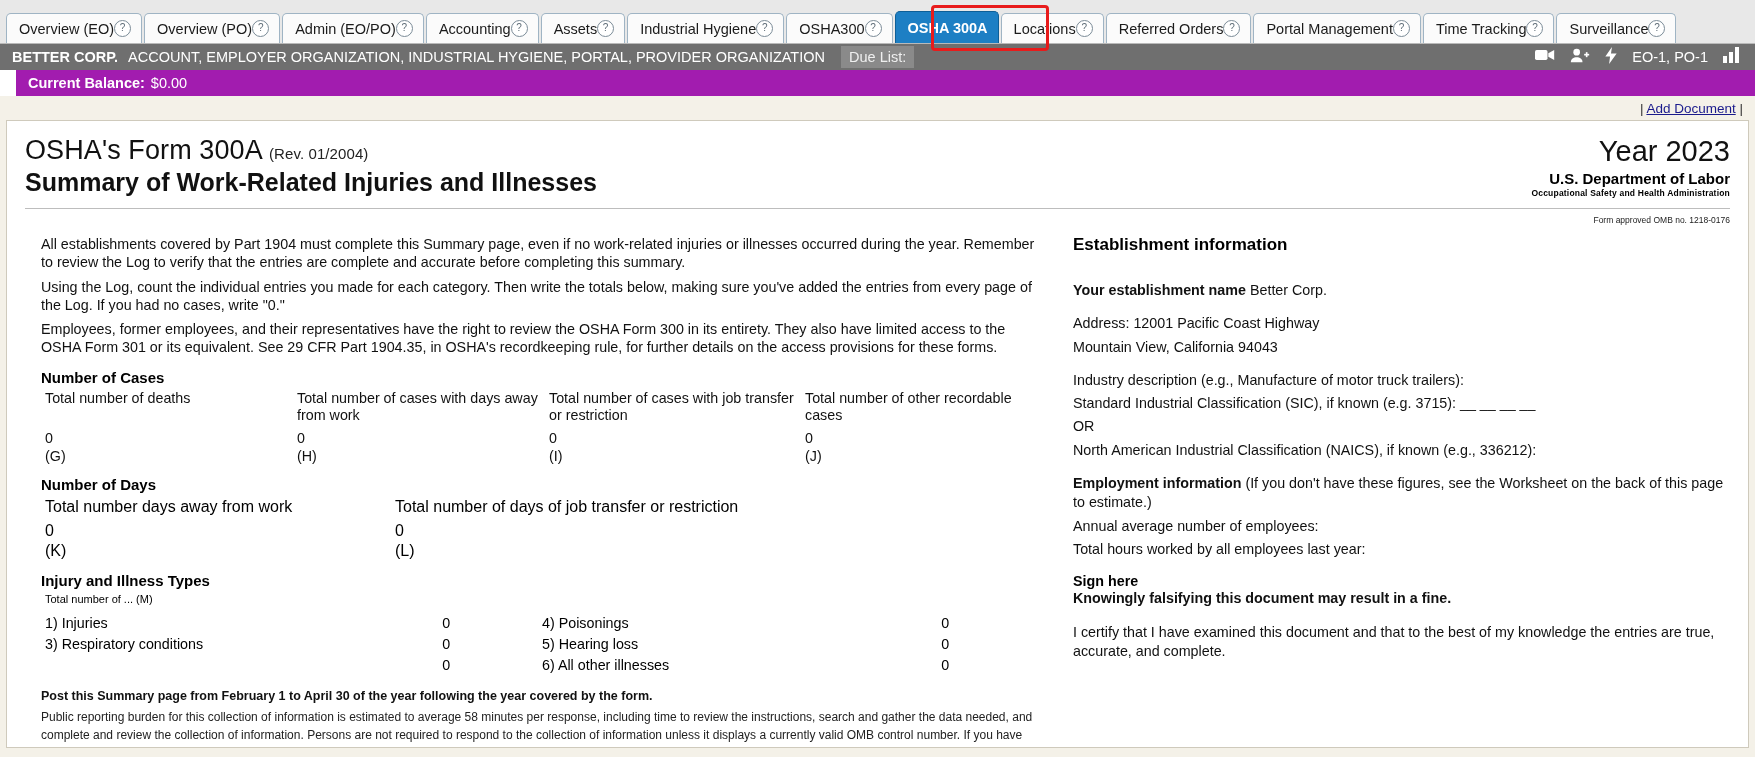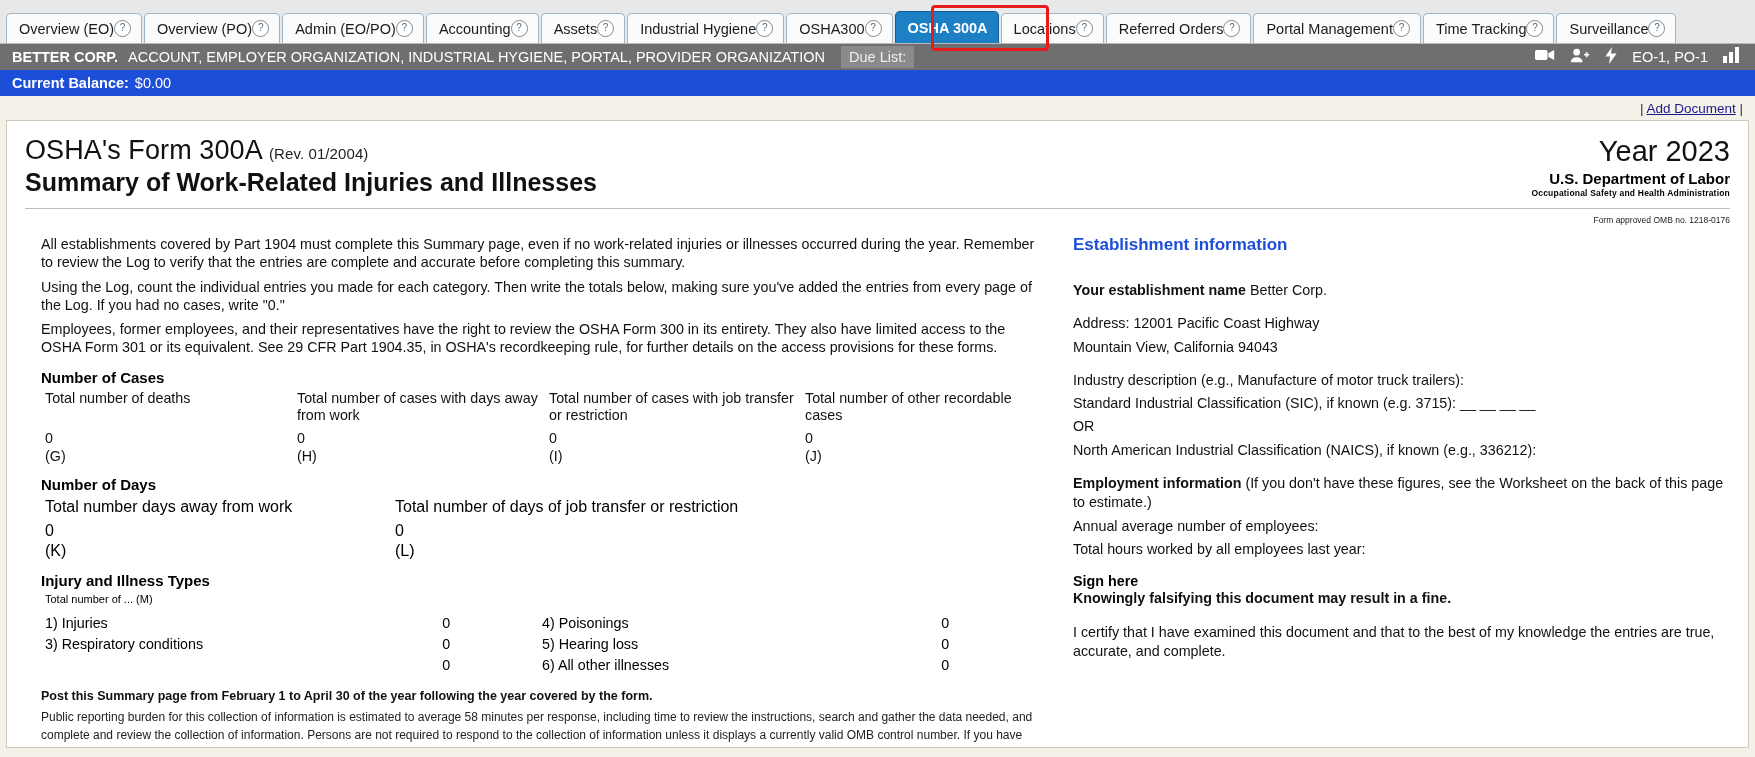--- a/index.html
+++ b/index.html
@@ -86,27 +86,28 @@
     color: #efefef;
   }
   .ctxbar .spacer { flex: 1; }
   .ctxbar .icons {
     display: flex; align-items: center; gap: 15px;
     font-size: 16px;
   }
   .ctxbar .icons .label { font-size: 14.5px; }
   .ctxbar2 {
     height: 26px;
-    background: #1d4ed8;
+    background: #a21caf;
     color: #ffffff;
     font-size: 14.5px;
     display: flex;
     align-items: center;
     padding: 0 12px;
     box-sizing: border-box;
+    margin-left: 16px;
   }
   .ctxbar2 b { font-weight: bold; margin-right: 6px; }
 
   
   .docwrap {
     background: #f4f1e8;
     padding: 3px 6px 6px 6px;
     box-sizing: border-box;
     height: calc(757px - 44px - 26px - 26px);
   }
@@ -240,21 +241,21 @@
     color: #222;
     margin-top: 6px;
     line-height: 1.45;
   }
 
   
   .est-title {
     font-size: 17px;
     font-weight: bold;
     margin: 0 0 26px 0;
-    color: #1d4ed8;
+    color: #000000;
   }
   .est-line {
     font-size: 14.3px;
     color: #111;
     line-height: 1.35;
     margin-bottom: 4px;
   }
   .est-line b { font-weight: bold; }
   .blk { margin-bottom: 14px; }
   .sign-title { font-weight: bold; font-size: 14.3px; }

